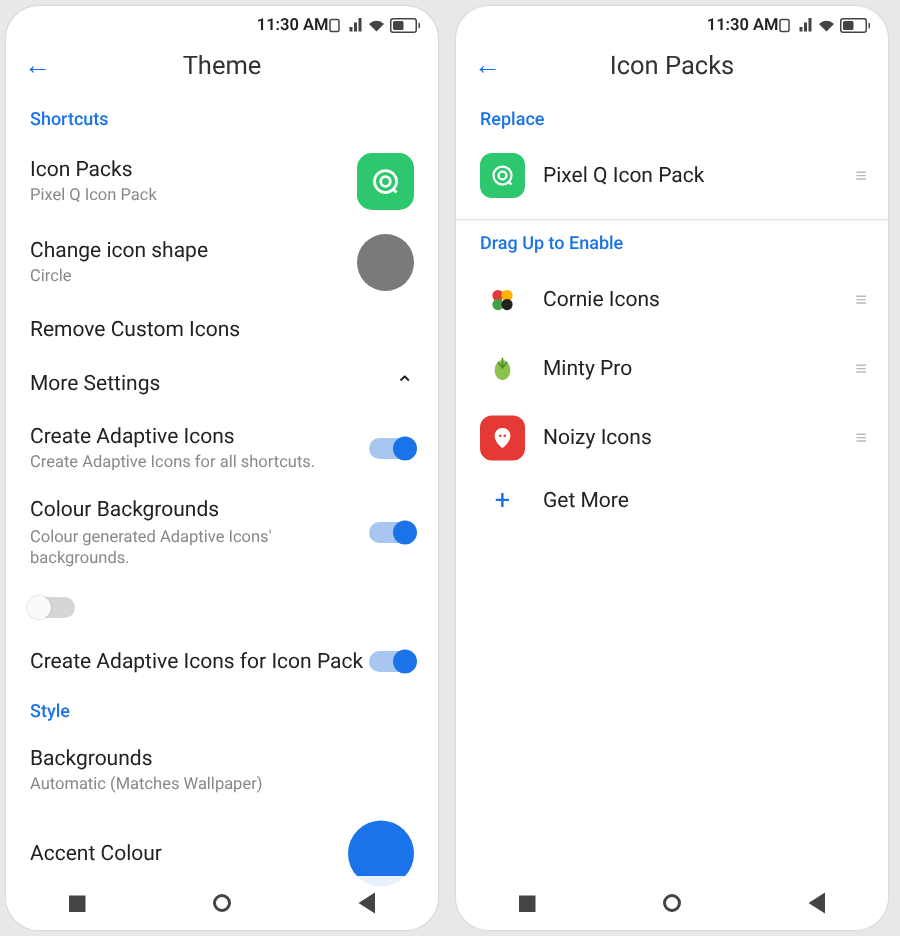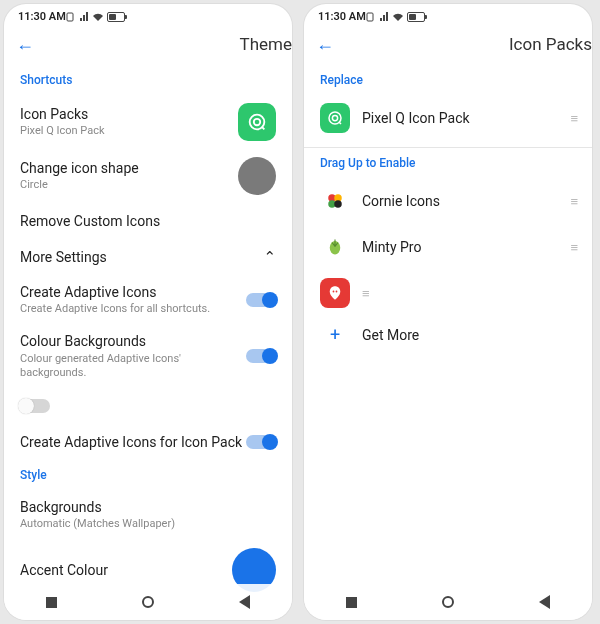--- a/index.html
+++ b/index.html
@@ -19,37 +19,37 @@
     width: 288px;
     height: 616px;
     display: flex;
     flex-direction: column;
     overflow: hidden;
     box-shadow: 0 0 0 1px #ddd;
     position: relative;
   }
   .statusbar {
     display: flex;
-    justify-content: flex-start;
+    justify-content: flex-end;
     align-items: center;
     padding: 6px 14px 2px 14px;
     font-size: 11px;
     font-weight: 600;
     color: #222;
   }
   .status-icons { display:flex; align-items:center; gap:3px; }
   .appbar {
     display: flex;
     align-items: center;
     padding: 8px 12px 6px 12px;
     position: relative;
   }
   .back-arrow { color:#1a73e8; font-size:18px; font-weight:600; }
   .appbar-title {
-    position:absolute; left:0; right:0; text-align:right;
+    position:absolute; left:0; right:0; text-align:center;
     font-size:17px; color:#333; font-weight:400;
   }
   .content { flex:1; overflow-y:auto; padding: 4px 16px 0 16px; }
   .section-header { color:#1a73e8; font-size:12px; font-weight:500; margin: 8px 0 8px 0; }
   .row {
     display:flex; align-items:center; justify-content:space-between;
     padding: 8px 0; min-height:36px;
   }
   .row-text { flex:1; }
   .row-title { font-size:14px; color:#222; line-height:1.3; }
@@ -292,20 +292,21 @@
     </div>
 
     <div class="pack-row">
       <div class="pack-icon" style="background:#e53935">
         <svg class="pack-inline" viewBox="0 0 24 24">
             <path d="M12 3c4 0 7 3 7 7 0 6-7 11-7 11S5 16 5 10c0-4 3-7 7-7z" fill="#fff"></path>
             <circle cx="10" cy="10" r="1.2" fill="#e53935"></circle>
             <circle cx="14" cy="10" r="1.2" fill="#e53935"></circle>
           </svg>
       </div>
+      <span class="pack-label">Noizy Icons</span>
       <span class="drag-handle">≡</span>
     </div>
 
     <div class="pack-row">
       <div style="width:30px;display:flex;justify-content:center">
         <span class="plus">+</span>
       </div>
       <span class="pack-label">Get More</span>
     </div>
   </div>

